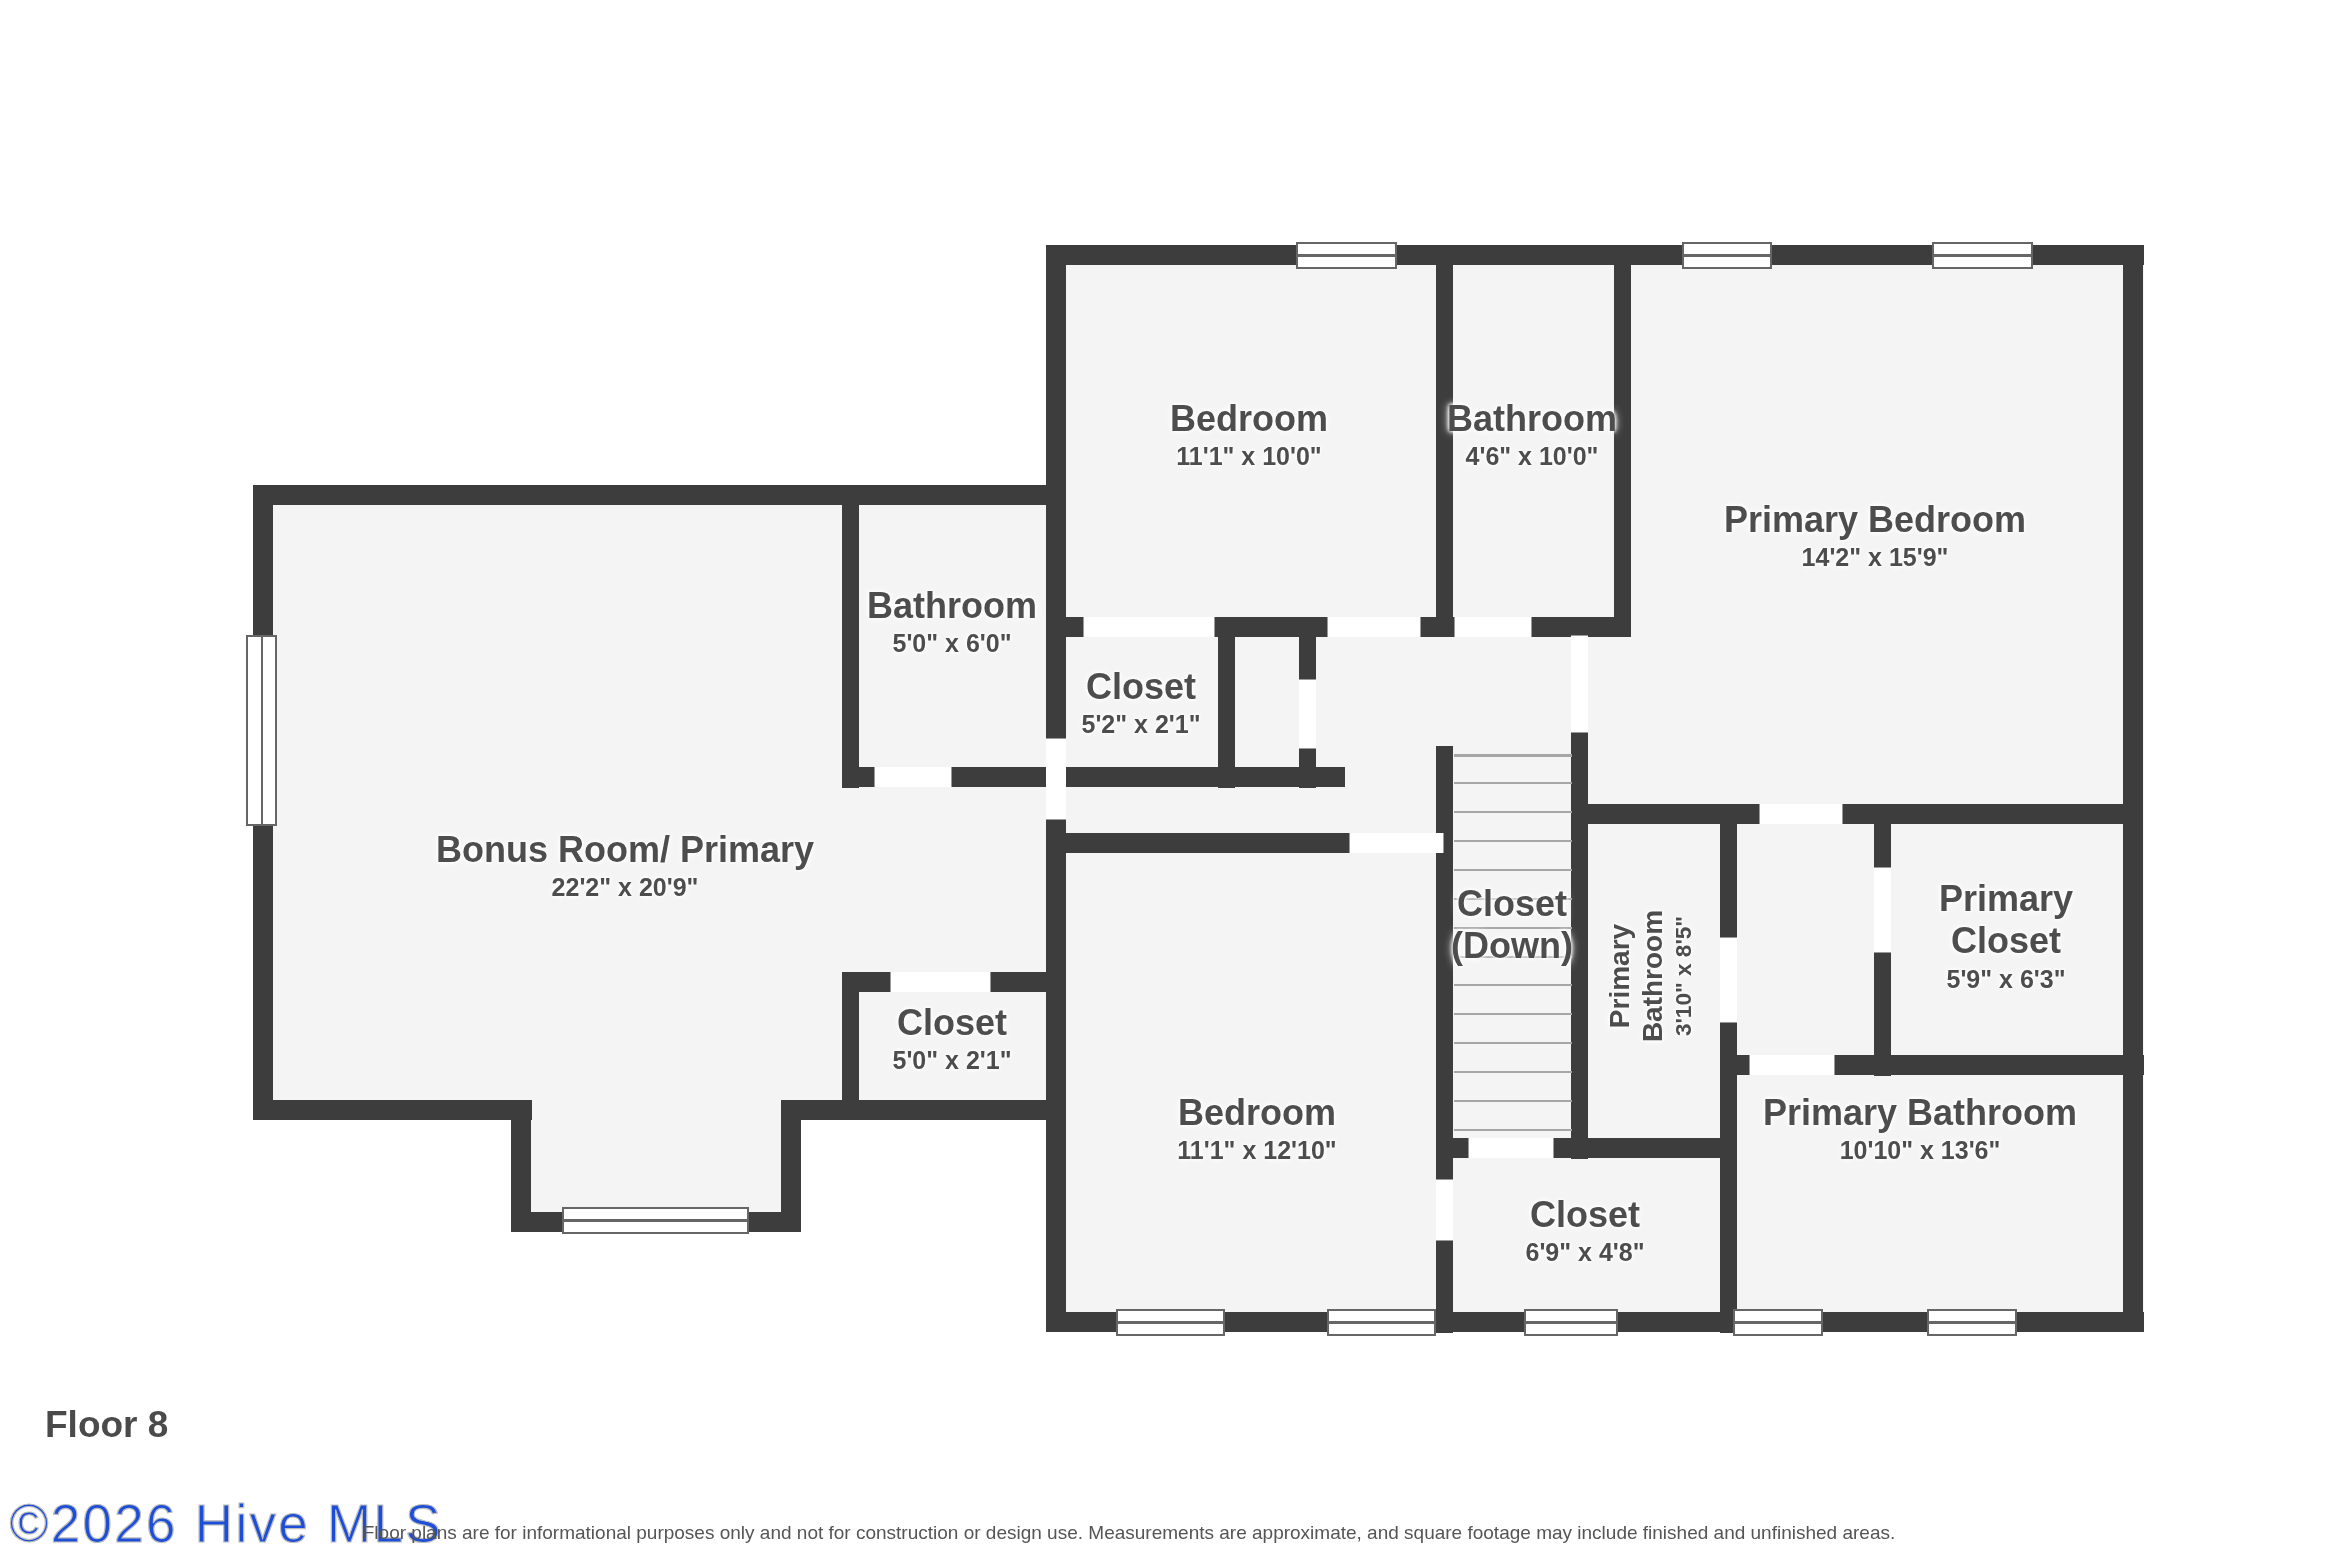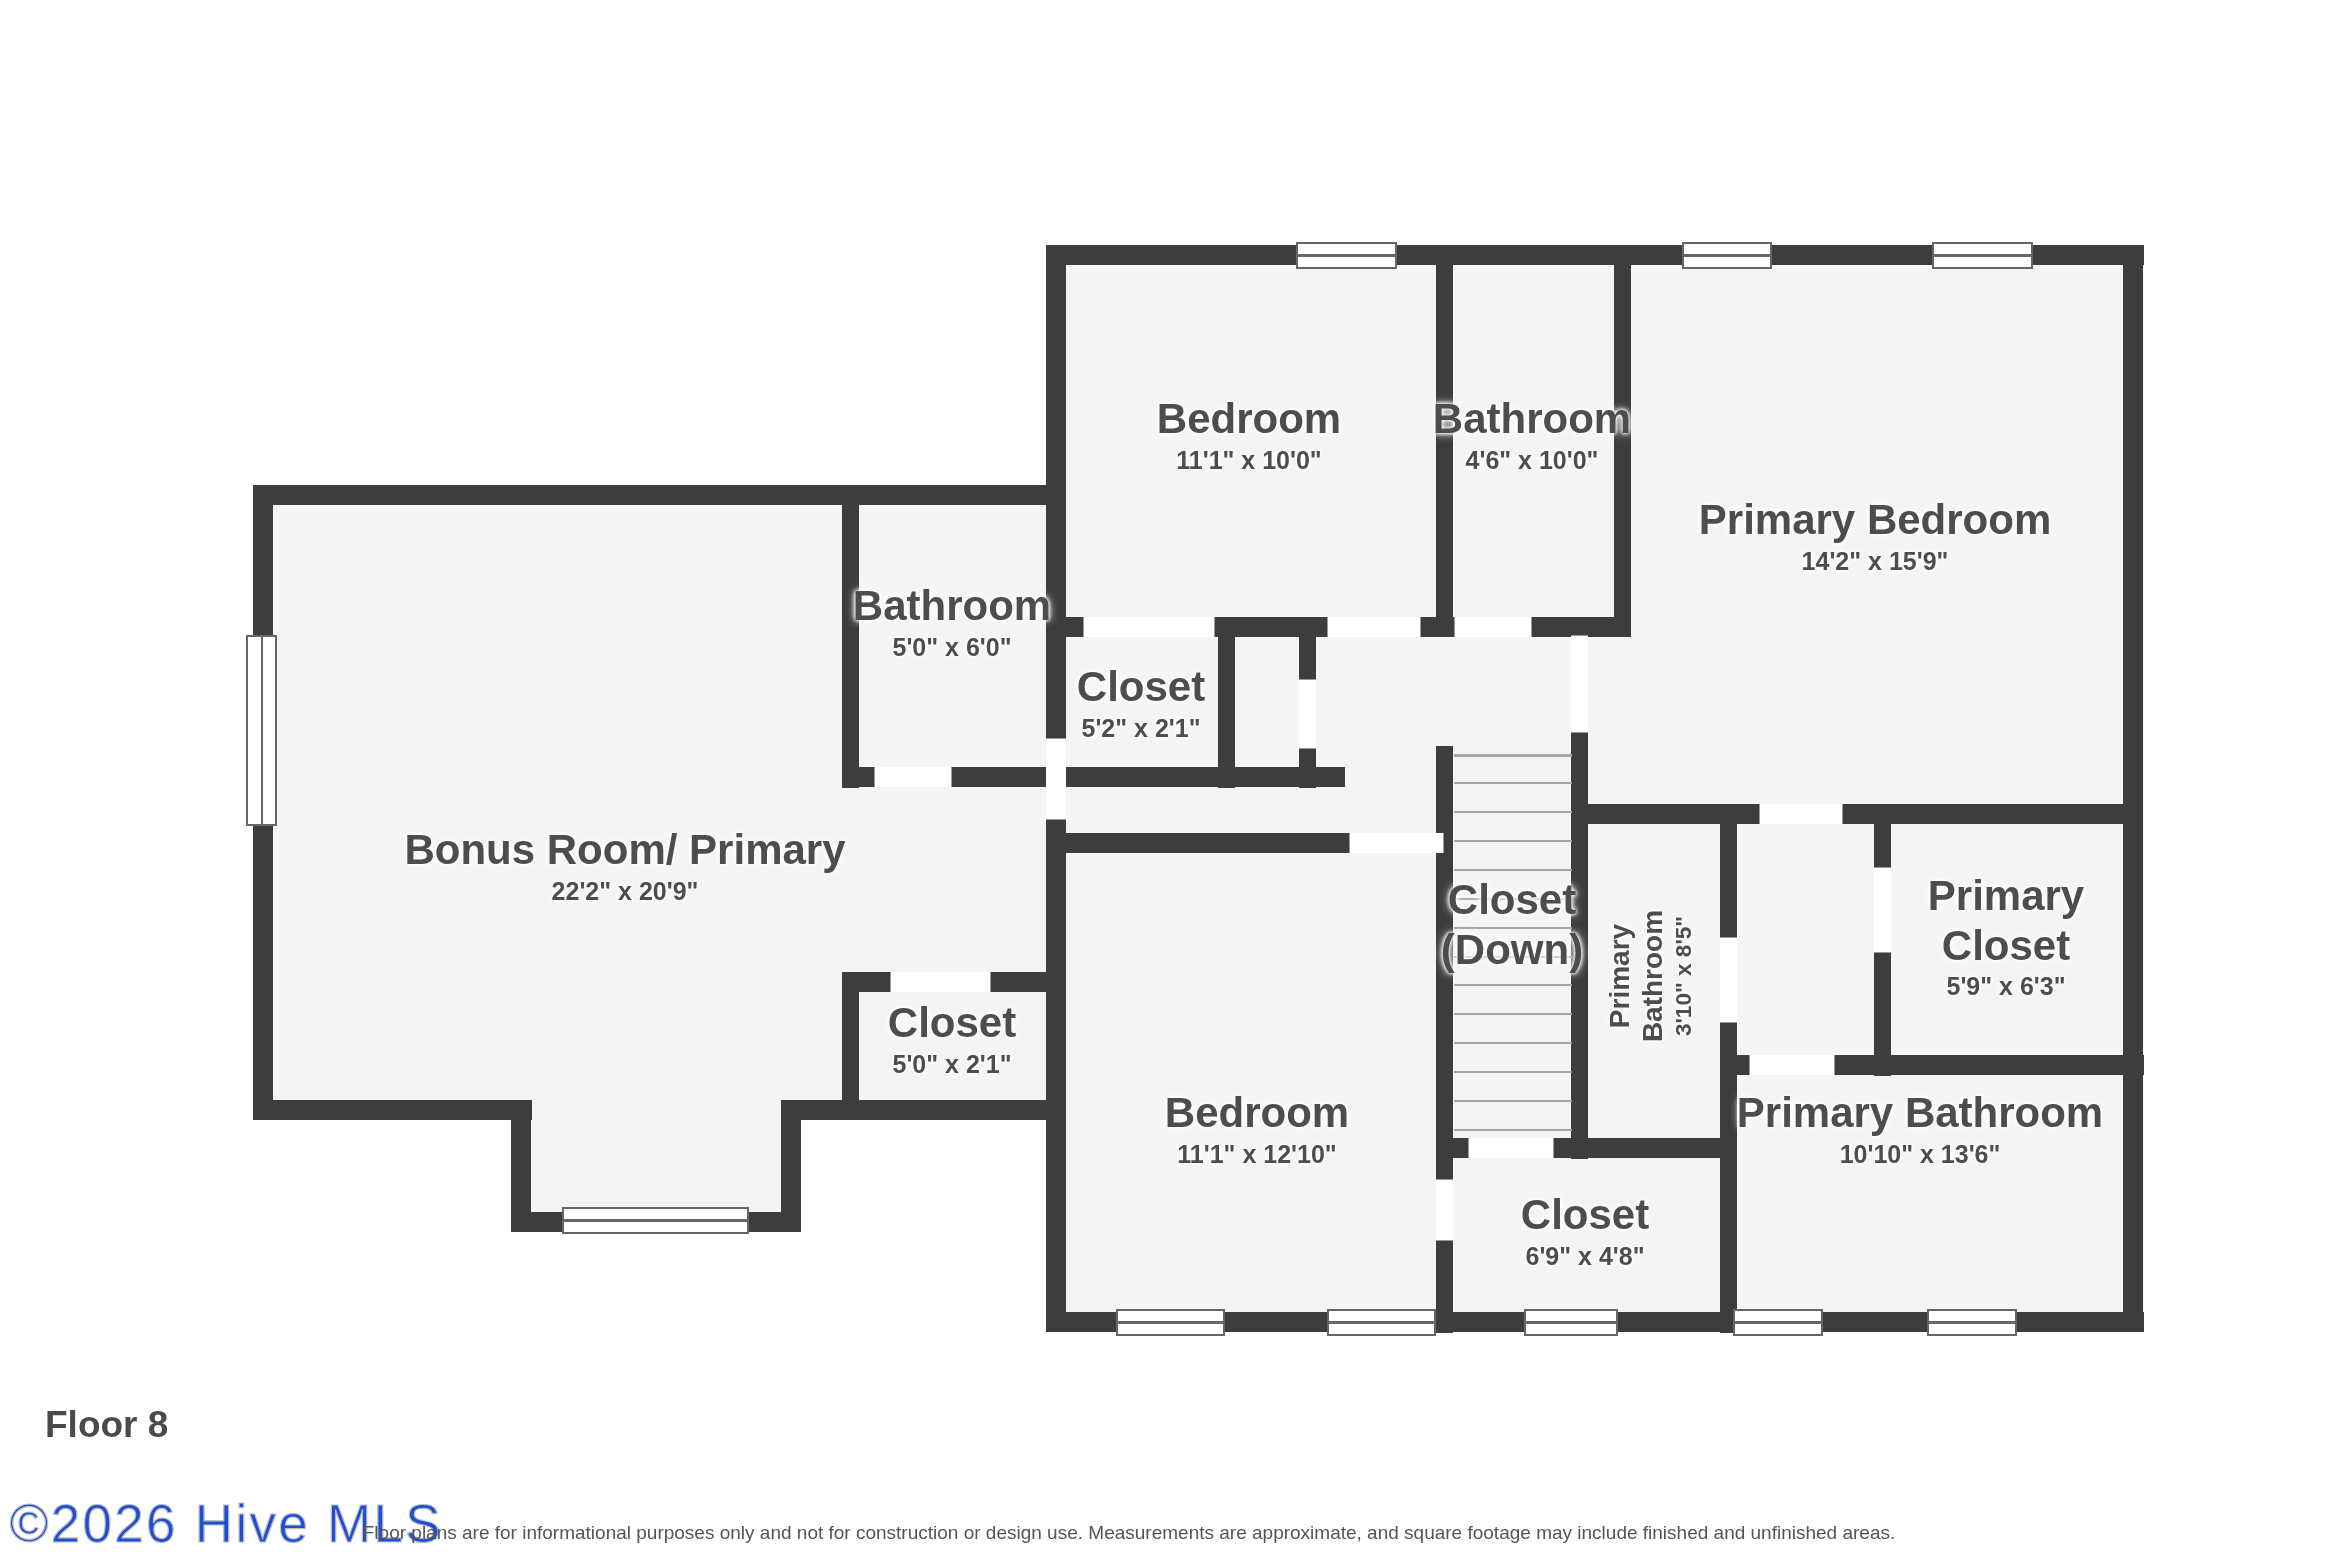--- a/index.html
+++ b/index.html
@@ -9,21 +9,21 @@
   .wall{position:absolute;background:#3d3d3d;}
   .door{position:absolute;background:#ffffff;box-sizing:border-box;}
   .door.h{border-left:1.6px solid #9a9a9a;border-right:1.6px solid #9a9a9a;}
   .door.v{border-top:1.6px solid #9a9a9a;border-bottom:1.6px solid #9a9a9a;}
   .window{position:absolute;background:#ffffff;border:2.3px solid #666;box-sizing:border-box;}
   .window .pane{position:absolute;background:#666;}
   .tread{position:absolute;background:#a6a6a6;}
   .room-label{position:absolute;transform:translate(-50%,-50%);text-align:center;color:#4d4d4d;
       text-shadow:0 0 4.7px #fff,0 0 4.7px #fff,0 0 9.4px #fff;}
   .room-label.rotated{transform:translate(-50%,-50%) rotate(-90deg);}
-  .rname{font-weight:bold;font-size:42px;line-height:1.18;white-space:pre-line;}
+  .rname{font-weight:bold;font-size:36px;line-height:1.18;white-space:pre-line;}
   .rdims{font-weight:bold;font-size:25px;line-height:1.35;white-space:pre;}
   .rdims:empty{display:none;}
   .room-label.small .rname{font-size:28px;}
   .room-label.small .rdims{font-size:22.6px;}
   #floor-label{position:absolute;left:45px;top:1404px;font-size:37px;font-weight:bold;color:#4a4a4a;}
   #watermark{position:absolute;left:9.4px;top:1493px;font-size:53px;letter-spacing:2.3px;color:#1d4ed8;
       -webkit-text-stroke:1.2px #bdbdbd;white-space:nowrap;}
   #disclaimer{position:absolute;left:1129px;top:1522px;transform:translateX(-50%);font-size:19px;
       font-weight:normal;color:#555555;white-space:nowrap;}
 </style>

